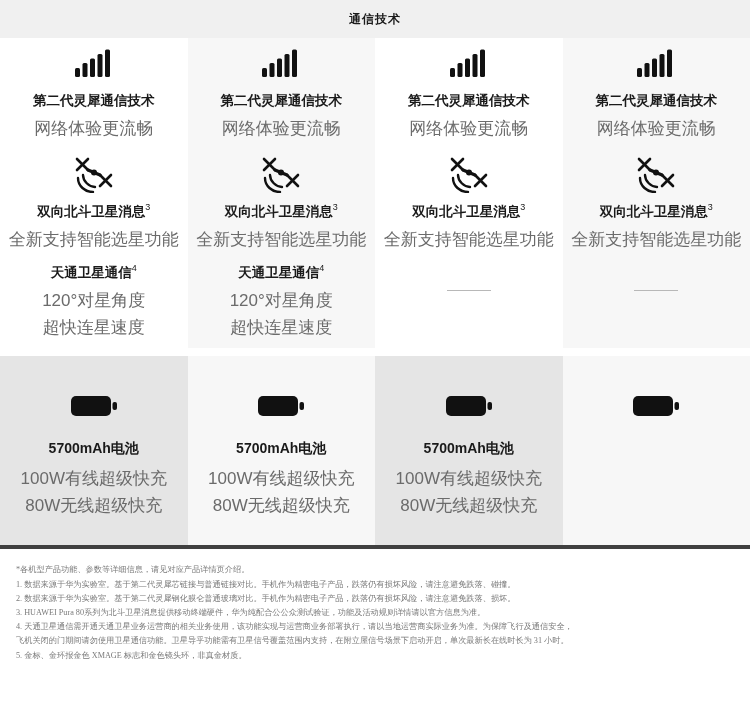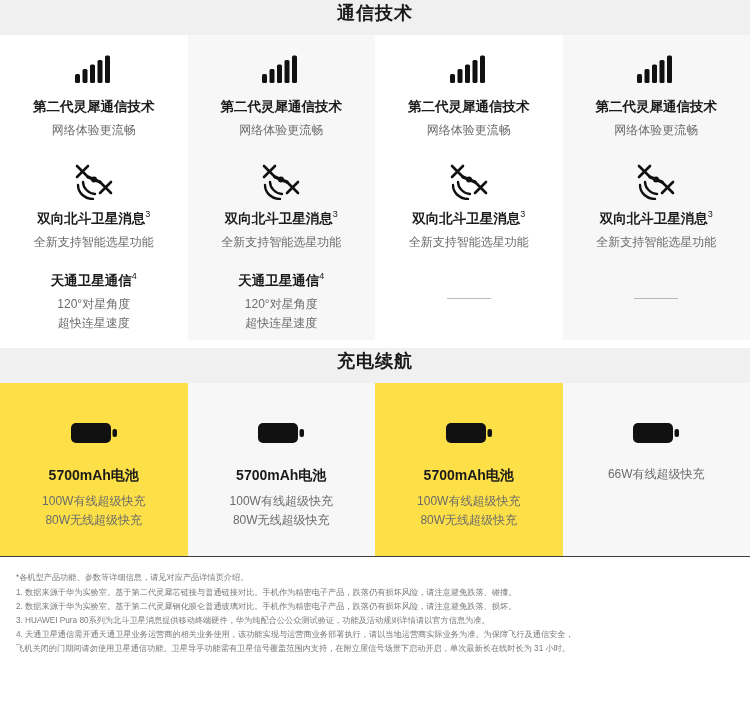--- a/index.html
+++ b/index.html
@@ -15,45 +15,45 @@
     color: #1a1a1a;
     overflow: hidden;
   }
   .page {
     width: 750px;
     position: relative;
   }
   .section-header {
     background: #f0f0f0;
     text-align: center;
-    font-size: 18px;
+    font-size: 12px;
     font-weight: bold;
     color: #1a1a1a;
-    padding: 1px 0 10px 0;
+    padding: 11px 0 10px 0;
     letter-spacing: 1px;
   }
   .grid {
     display: flex;
     width: 750px;
     background: #ffffff;
   }
   .col {
     width: 187.5px;
     flex: 0 0 187.5px;
     text-align: center;
     padding: 0;
     position: relative;
   }
   .col.alt {
     background: #f7f7f7;
   }
   .feature {
     padding: 14px 8px 6px 8px;
   }
-  .comm .feature { padding-top: 12px; }
+  .comm .feature { padding-top: 3px; }
   .icon-wrap {
     height: 44px;
     display: flex;
     align-items: center;
     justify-content: center;
     margin-bottom: 6px;
   }
   .icon-wrap.battery { height: 52px; }
   .f-title {
     font-size: 13.5px;
@@ -61,43 +61,44 @@
     color: #1a1a1a;
     line-height: 1.5;
     margin-bottom: 4px;
   }
   .f-title sup {
     font-size: 9px;
     font-weight: normal;
     vertical-align: super;
   }
   .f-sub {
-    font-size: 12px;
+    font-size: 17px;
     color: #6b6b6b;
     line-height: 1.6;
   }
   .dash {
     width: 44px;
     height: 1px;
     background: #b8b8b8;
     margin: 28px auto 0 auto;
   }
   .charge-block { padding: 24px 8px 26px 8px; }
   .charge-block .f-title { margin-top: 2px; margin-bottom: 6px; font-size: 14px;}
   .footnotes {
     padding: 14px 14px 10px 16px;
     font-size: 8.2px;
     color: #7a7a7a;
     line-height: 1.72;
-    border-top: 1px solid #404040;
+    border-top: 4px solid #404040;
+    font-family: Liberation Serif, serif;
   }
   .footnotes .fn { white-space: nowrap; overflow: hidden; }
   .footnotes .fn.first { margin-bottom: 1px; }
   .spacer-white { height: 8px; background: #fff; }
-  .charge-wrap { background: #fde047; }
+  .charge-wrap { background: #e5e5e5; }
 </style>
 </head>
 <body>
 
 <div class="page">
 
   <div class="section-header">通信技术</div>
 
   <div class="grid comm">
 
@@ -250,21 +251,20 @@
       </div>
       <div class="feature">
         <div class="dash"></div>
       </div>
     </div>
 
   </div>
 
   <div class="spacer-white"></div>
 
-  <div class="section-header">充电续航</div>
 
   <div class="grid charge-wrap">
     <div class="col">
       <div class="charge-block">
         <div class="icon-wrap battery">
           <svg width="48" height="30" viewBox="0 0 48 30">
               <rect x="1" y="5" width="40" height="20" rx="5" fill="#111"></rect>
               <rect x="42.5" y="11" width="4.5" height="8" rx="2" fill="#111"></rect>
             </svg>
         </div>
@@ -300,27 +300,27 @@
       </div>
     </div>
     <div class="col alt">
       <div class="charge-block">
         <div class="icon-wrap battery">
           <svg width="48" height="30" viewBox="0 0 48 30">
               <rect x="1" y="5" width="40" height="20" rx="5" fill="#111"></rect>
               <rect x="42.5" y="11" width="4.5" height="8" rx="2" fill="#111"></rect>
             </svg>
         </div>
-        <div class="f-sub">66W有线超级快充</div>
       </div>
     </div>
   </div>
 
   <div class="footnotes">
     <div class="fn first">*各机型产品功能、参数等详细信息，请见对应产品详情页介绍。</div>
     <div class="fn">1. 数据来源于华为实验室。基于第二代灵犀芯链接与普通链接对比。手机作为精密电子产品，跌落仍有损坏风险，请注意避免跌落、碰撞。</div>
     <div class="fn">2. 数据来源于华为实验室。基于第二代灵犀钢化膜仑普通玻璃对比。手机作为精密电子产品，跌落仍有损坏风险，请注意避免跌落、损坏。</div>
     <div class="fn">3. HUAWEI Pura 80系列为北斗卫星消息提供移动终端硬件，华为纯配合公公众测试验证，功能及活动规则详情请以官方信息为准。</div>
     <div class="fn">4. 天通卫星通信需开通天通卫星业务运营商的相关业务使用，该功能实现与运营商业务部署执行，请以当地运营商实际业务为准。为保障飞行及通信安全，</div>
     <div class="fn">   飞机关闭的门期间请勿使用卫星通信功能。卫星导乎功能需有卫星信号覆盖范围内支持，在附立屋信号场景下启动开启，单次最新长在线时长为 31 小时。</div>
+    <div class="fn">5. 金标、金环报金色 XMAGE 标志和金色镜头环，非真金材质。</div>
   </div>
 
 </div>
 
 </body></html>

